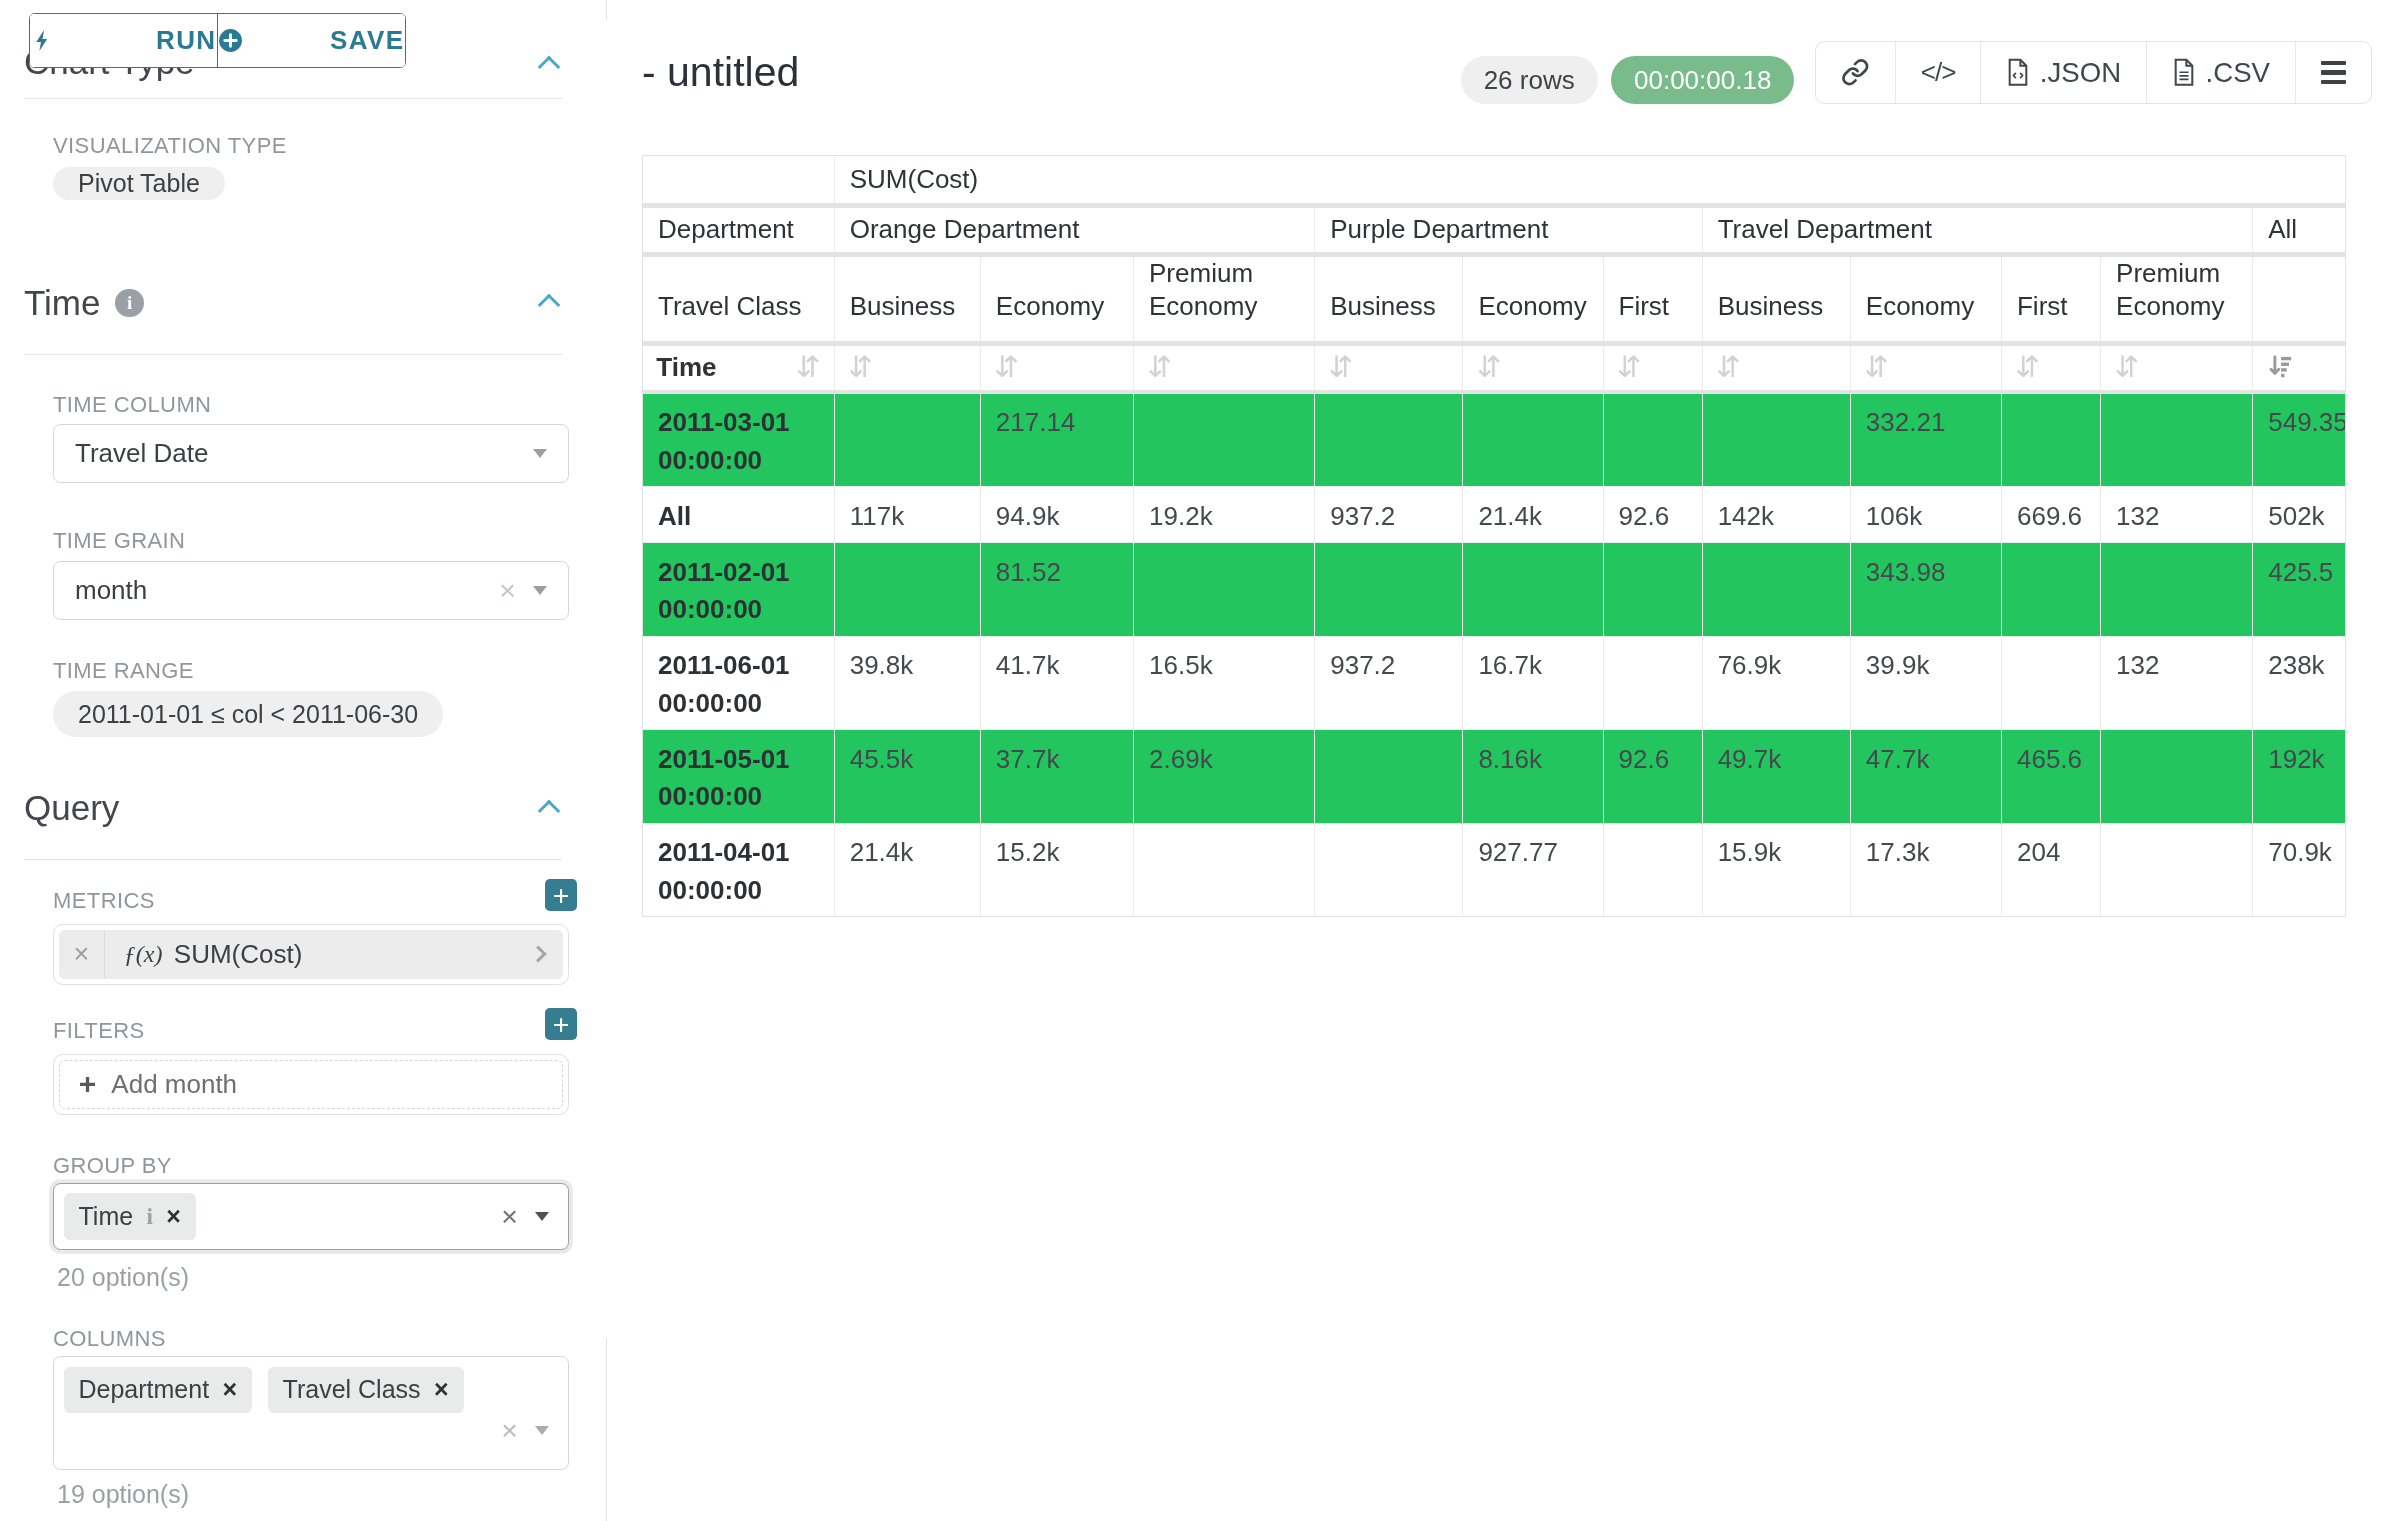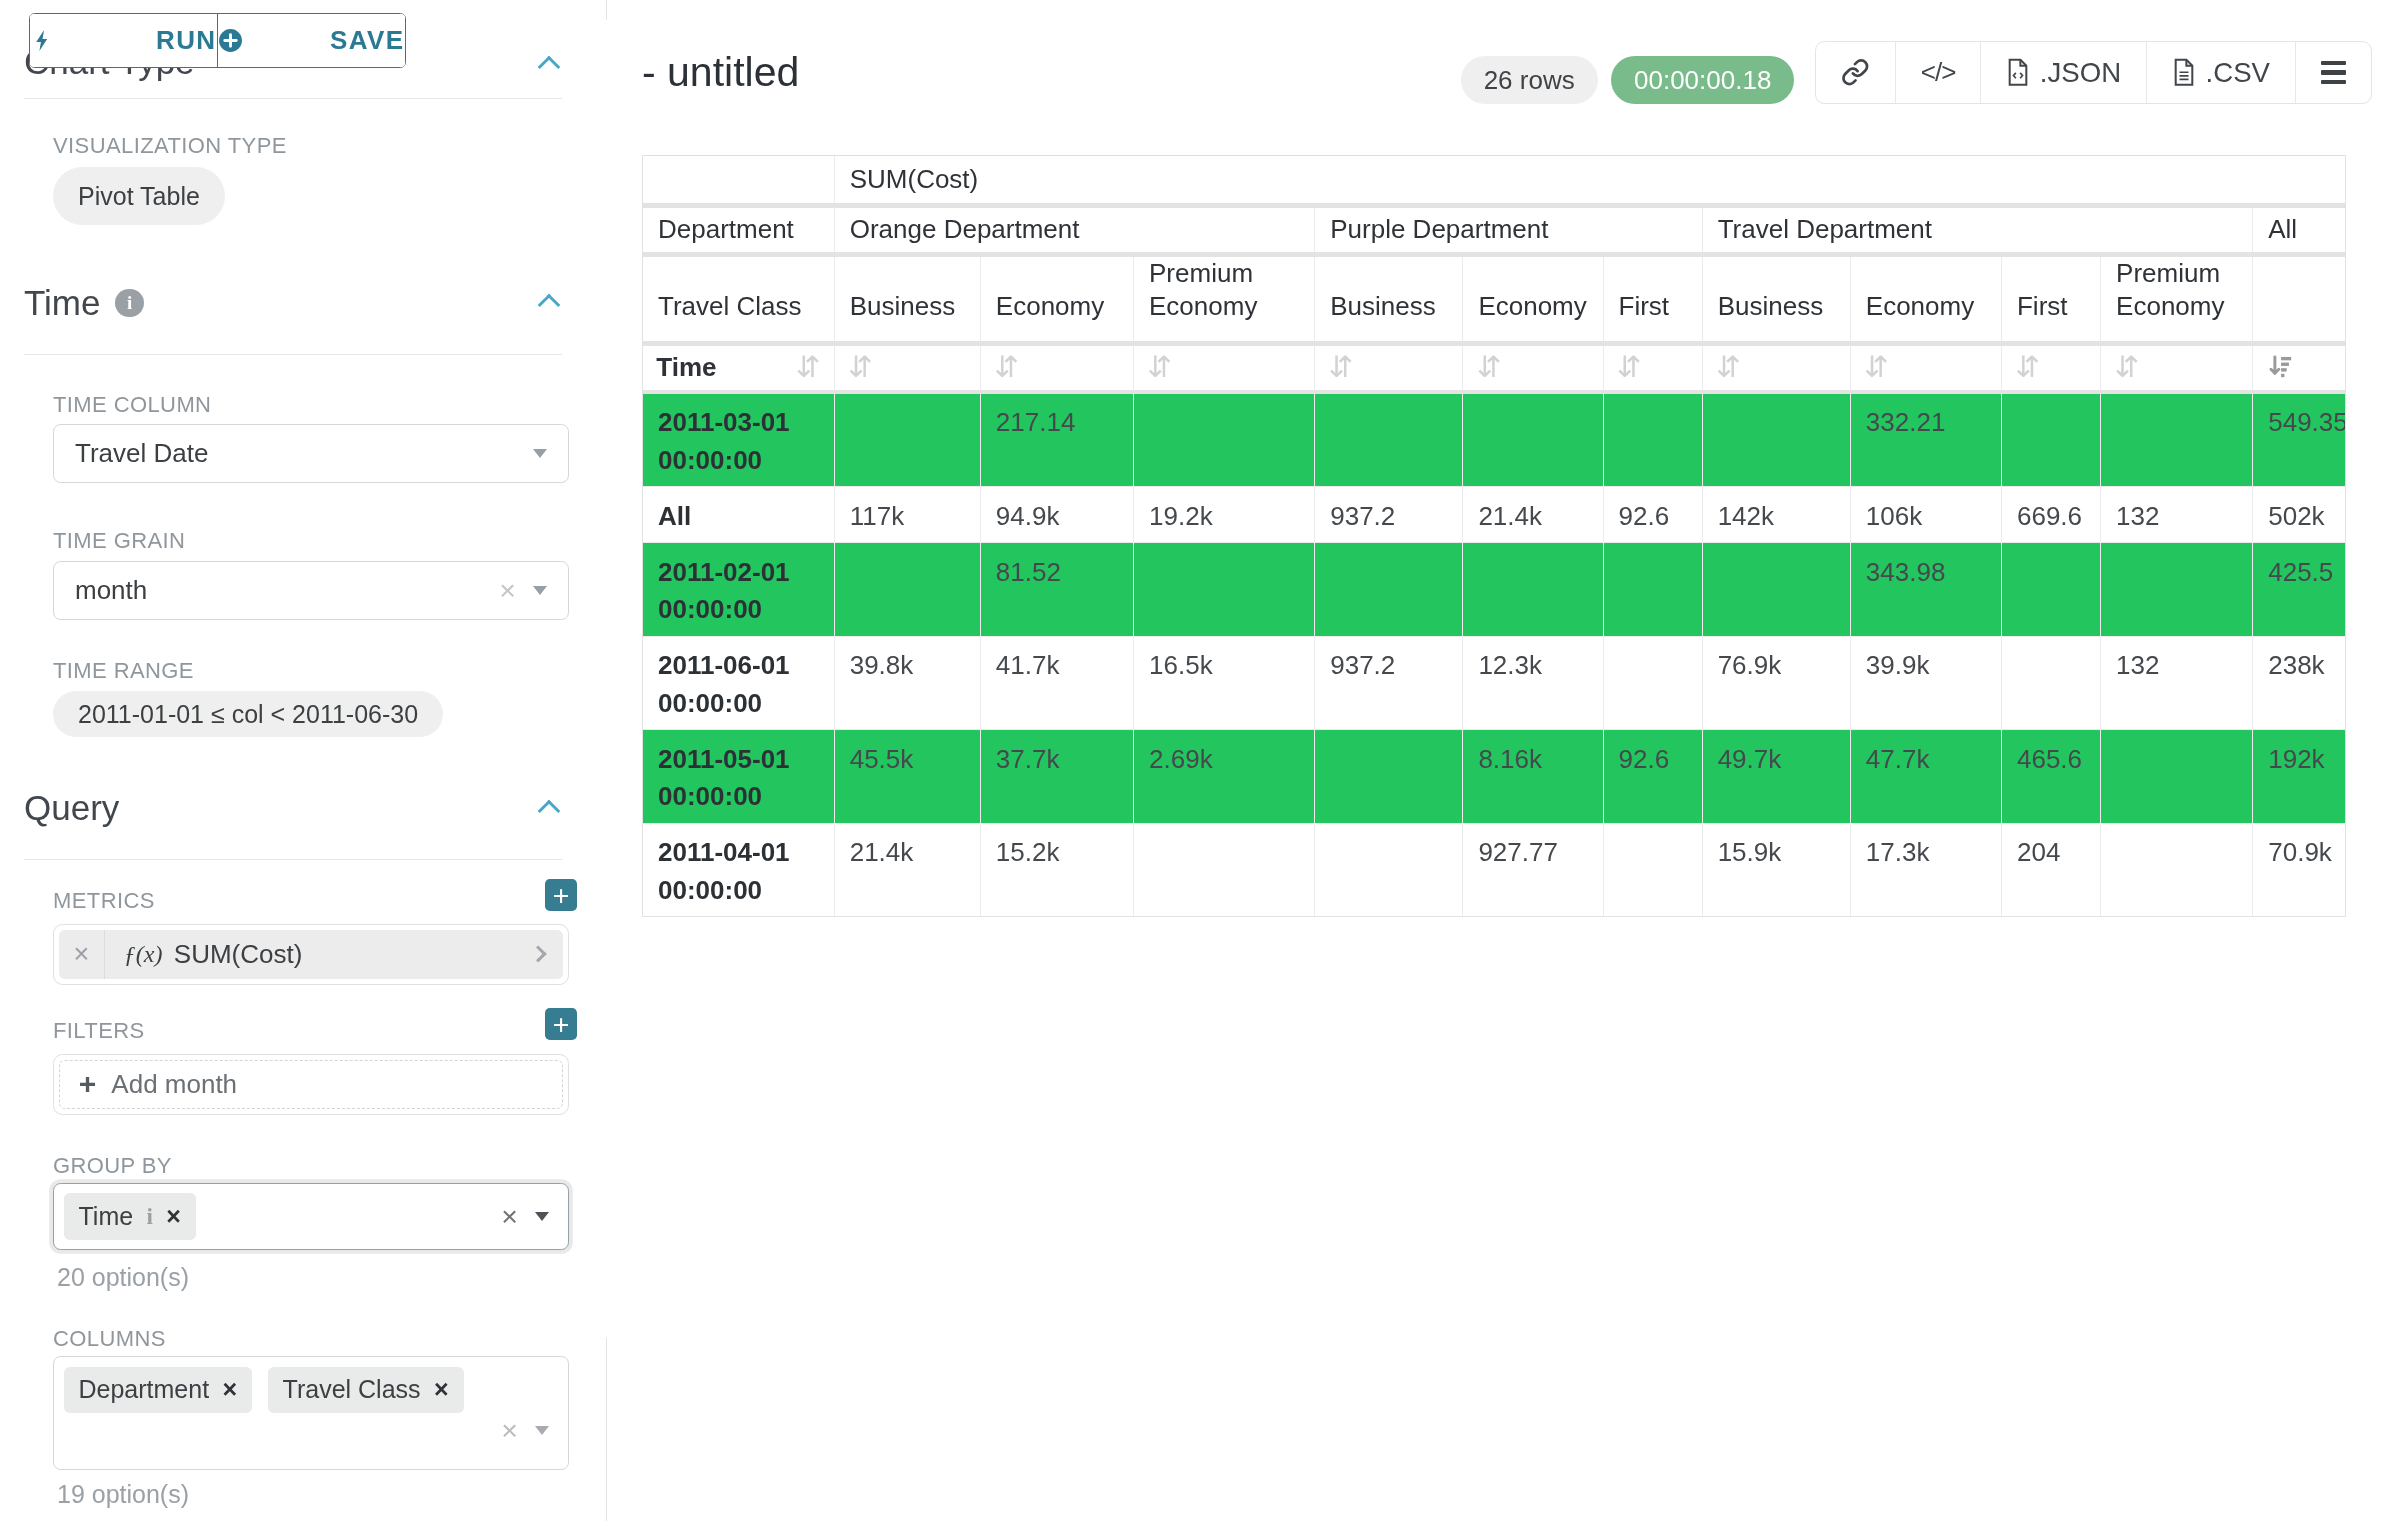--- a/index.html
+++ b/index.html
@@ -23,21 +23,21 @@
   .chev-up { width:16px; height:16px; border-top:3.8px solid #4aa7c7; border-left:3.8px solid #4aa7c7; transform:rotate(45deg); }
   .ct-chev { right:44px; top:59px; z-index:1; }
 
   .divider { left:24px; right:44px; height:0; border-top:1px solid #e6e6e6; }
   .d1 { top:98px; } .d2 { top:354px; } .d3 { top:859px; }
 
   .ctl-label { left:53px; font-size:22px; letter-spacing:0.4px; color:#8f979d; white-space:nowrap; }
   .hint { left:57px; font-size:25px; color:#9aa0a5; }
 
   .pill { display:inline-flex; align-items:center; background:#efefef; border-radius:950px;
-    font-size:25px; color:#3c4043; padding:0 25px; height:58px; white-space:nowrap; }
+    font-size:25px; color:#3c4043; padding:0 25px; height:33px; white-space:nowrap; }
 
   .sect-head { left:24px; display:flex; align-items:center; gap:15px; font-size:35px; color:#41474d; }
   .info-circle { width:28.5px; height:28.5px; border-radius:50%; background:#9aa0a5; color:#fff;
     font-size:19px; font-weight:700; display:flex; align-items:center; justify-content:center; font-family:"Liberation Serif",serif; }
 
   .select { left:53px; width:516px; height:59px; border:1px solid #d6d6d6; border-radius:7.6px; background:#fff;
     display:flex; align-items:center; padding:0 21px; font-size:26px; color:#3c4043; }
   .select .grow { flex:1; }
   .caret { width:0; height:0; border-left:7.6px solid transparent; border-right:7.6px solid transparent; border-top:9.5px solid #98a0a5; margin-left:17px; }
   .clear-x { font-size:28.5px; color:#c3c7ca; line-height:1; }
@@ -380,21 +380,21 @@
               <td></td>
               <td></td>
               <td>425.5</td>
             </tr>
             <tr>
               <td class="rowlabel">2011-06-01 00:00:00</td>
               <td>39.8k</td>
               <td>41.7k</td>
               <td>16.5k</td>
               <td>937.2</td>
-              <td>12.3k</td>
+              <td>16.7k</td>
               <td></td>
               <td>76.9k</td>
               <td>39.9k</td>
               <td></td>
               <td>132</td>
               <td>238k</td>
             </tr>
             <tr class="alt">
               <td class="rowlabel">2011-05-01 00:00:00</td>
               <td>45.5k</td>

